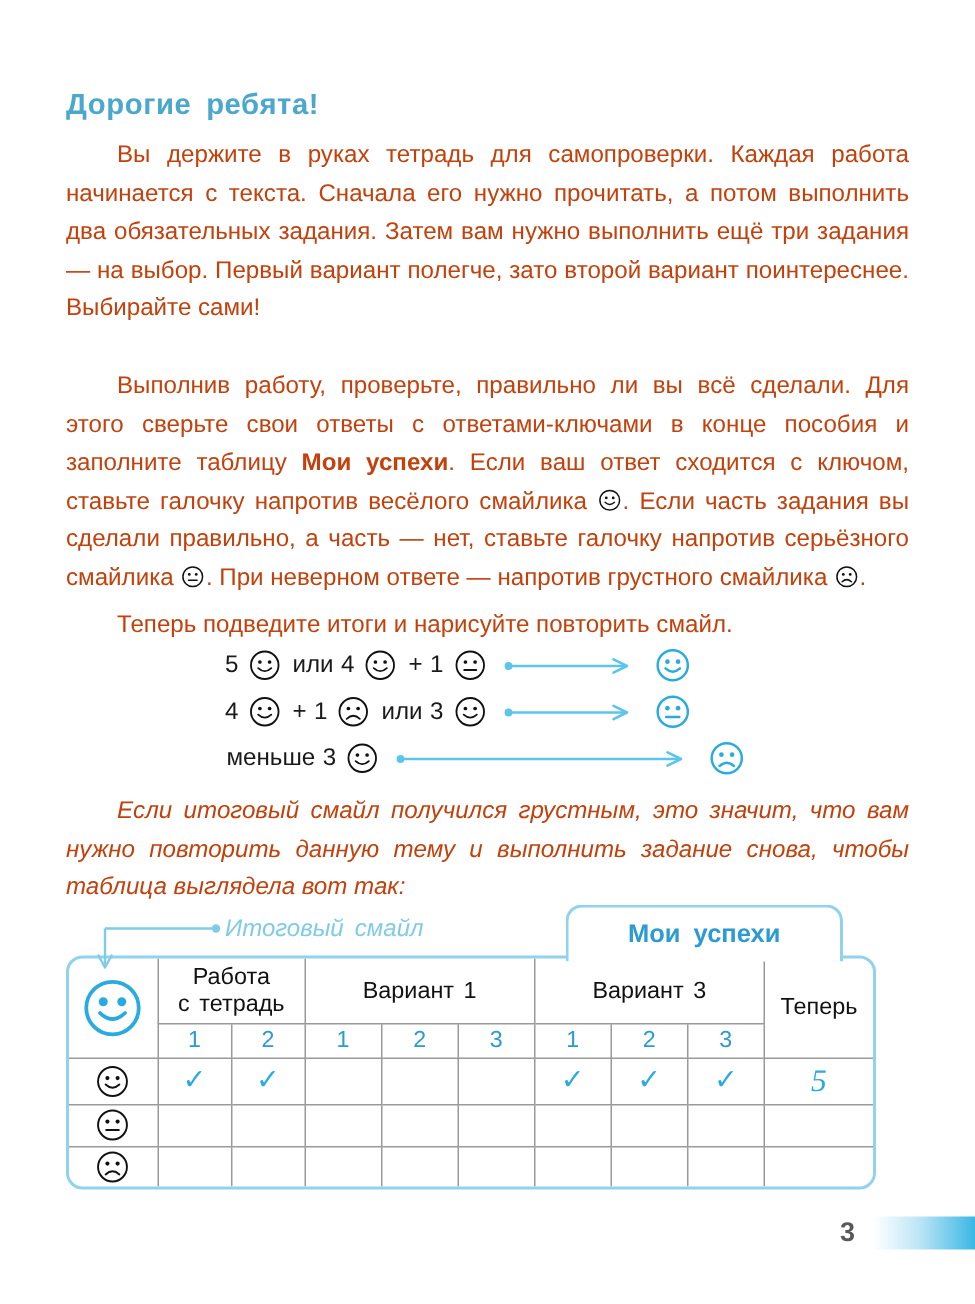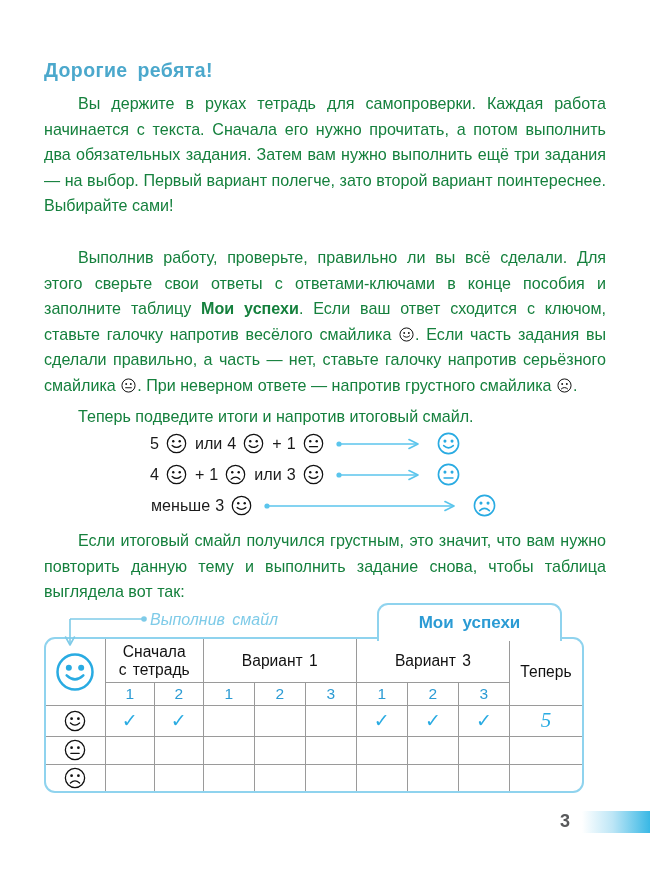--- a/index.html
+++ b/index.html
@@ -37,27 +37,27 @@
 
   
   .body-text {
     position: absolute;
     left: 44px;
     width: 562px;
     font-size: 16.1px;
     line-height: 25.6px;
     text-align: justify;
     text-justify: inter-word;
-    color: #15803d;
+    color: #c2410c;
     hyphens: manual;
   }
   .p1 { top: 88px; }
   .p2 { top: 242px; }
   .p3 { top: 401px; text-align: left; }
-  .p4 { top: 525px; }
+  .p4 { top: 525px; font-style: italic; }
   .p1 .ind, .p2 .ind, .p3 .ind, .p4 .ind { display:inline-block; width: 34px; }
   b.bold { font-weight: bold; }
 
   
   .ism {
     display: inline-block;
     width: 15px; height: 15px;
     vertical-align: -2.5px;
     margin: 0 1px;
   }
@@ -264,21 +264,21 @@
           <circle cx="8.3" cy="9.5" r="1.5" fill="#111"></circle>
           <circle cx="15.7" cy="9.5" r="1.5" fill="#111"></circle>
           <line x1="7.4" y1="15.6" x2="16.6" y2="15.6" stroke="#111" stroke-width="1.6" stroke-linecap="round"></line>
         </svg></span><span>. При неверном ответе — напротив грустного смайлика </span><span class="ism"><svg viewBox="0 0 24 24" width="15" height="15">
           <circle cx="12" cy="12" r="10.5" fill="none" stroke="#111" stroke-width="1.6"></circle>
           <circle cx="8.3" cy="9.5" r="1.5" fill="#111"></circle>
           <circle cx="15.7" cy="9.5" r="1.5" fill="#111"></circle>
           <path d="M7 17.4 Q12 12.8 17 17.4" fill="none" stroke="#111" stroke-width="1.6" stroke-linecap="round"></path>
         </svg></span><span>.</span></div>
 
-  <div class="body-text p3"><span class="ind"></span><span>Теперь подведите итоги и напротив итоговый смайл.</span></div>
+  <div class="body-text p3"><span class="ind"></span><span>Теперь подведите итоги и нарисуйте повторить смайл.</span></div>
 
   <div class="rules">
 
     <div class="rule-row r1">
       <span class="num">5</span>
       <span class="sm"><svg viewBox="0 0 24 24" width="21" height="21">
             <circle cx="12" cy="12" r="10.5" fill="none" stroke="#111" stroke-width="1.4"></circle>
             <circle cx="8.3" cy="9.5" r="1.4" fill="#111"></circle>
             <circle cx="15.7" cy="9.5" r="1.4" fill="#111"></circle>
             <path d="M7 14.2 Q12 18.8 17 14.2" fill="none" stroke="#111" stroke-width="1.4" stroke-linecap="round"></path>
@@ -387,21 +387,21 @@
       <span>Мои  успехи</span>
     </div>
 
     <div class="callout">
       <svg width="300" height="44" viewBox="0 0 300 44">
         <circle cx="92" cy="10" r="2.8" fill="#7FCBE8"></circle>
         <line x1="90" y1="10" x2="18" y2="10" stroke="#7FCBE8" stroke-width="1.6"></line>
         <line x1="18" y1="10" x2="18" y2="34" stroke="#7FCBE8" stroke-width="1.6"></line>
         <path d="M13.6 28 L18 36 L22.4 28" fill="none" stroke="#7FCBE8" stroke-width="1.6" stroke-linecap="round" stroke-linejoin="round"></path>
       </svg>
-      <div class="callout-label">Выполнив  смайл</div>
+      <div class="callout-label">Итоговый  смайл</div>
     </div>
 
     <div class="grid-box">
       <table class="grid">
         <colgroup>
           <col class="c-face">
             <col class="c-t1">
             <col class="c-t2">
           <col class="c-v11">
             <col class="c-v12">
@@ -415,21 +415,21 @@
             <tr>
           <td rowspan="2">
             <span class="big-sm"><svg viewBox="0 0 24 24" width="40" height="40">
                     <circle cx="12" cy="12" r="10.5" fill="none" stroke="#29ABE2" stroke-width="1.5"></circle>
                     <circle cx="8.3" cy="9.5" r="1.8" fill="#29ABE2"></circle>
                     <circle cx="15.7" cy="9.5" r="1.8" fill="#29ABE2"></circle>
                     <path d="M7 14 Q12 18.8 17 14" fill="none" stroke="#29ABE2" stroke-width="1.5" stroke-linecap="round"></path>
                   </svg></span>
           </td>
           <th colspan="2" class="hdr-main">
-            <div>Сначала</div>
+            <div>Работа</div>
             <div>с  тетрадь</div>
           </th>
           <th colspan="3" class="hdr-main">Вариант  1</th>
           <th colspan="3" class="hdr-main">Вариант  3</th>
           <th rowspan="2" class="hdr-main">Теперь</th>
         </tr>
         <tr>
           <th class="hdr-num">1</th>
           <th class="hdr-num">2</th>
           <th class="hdr-num">1</th>

